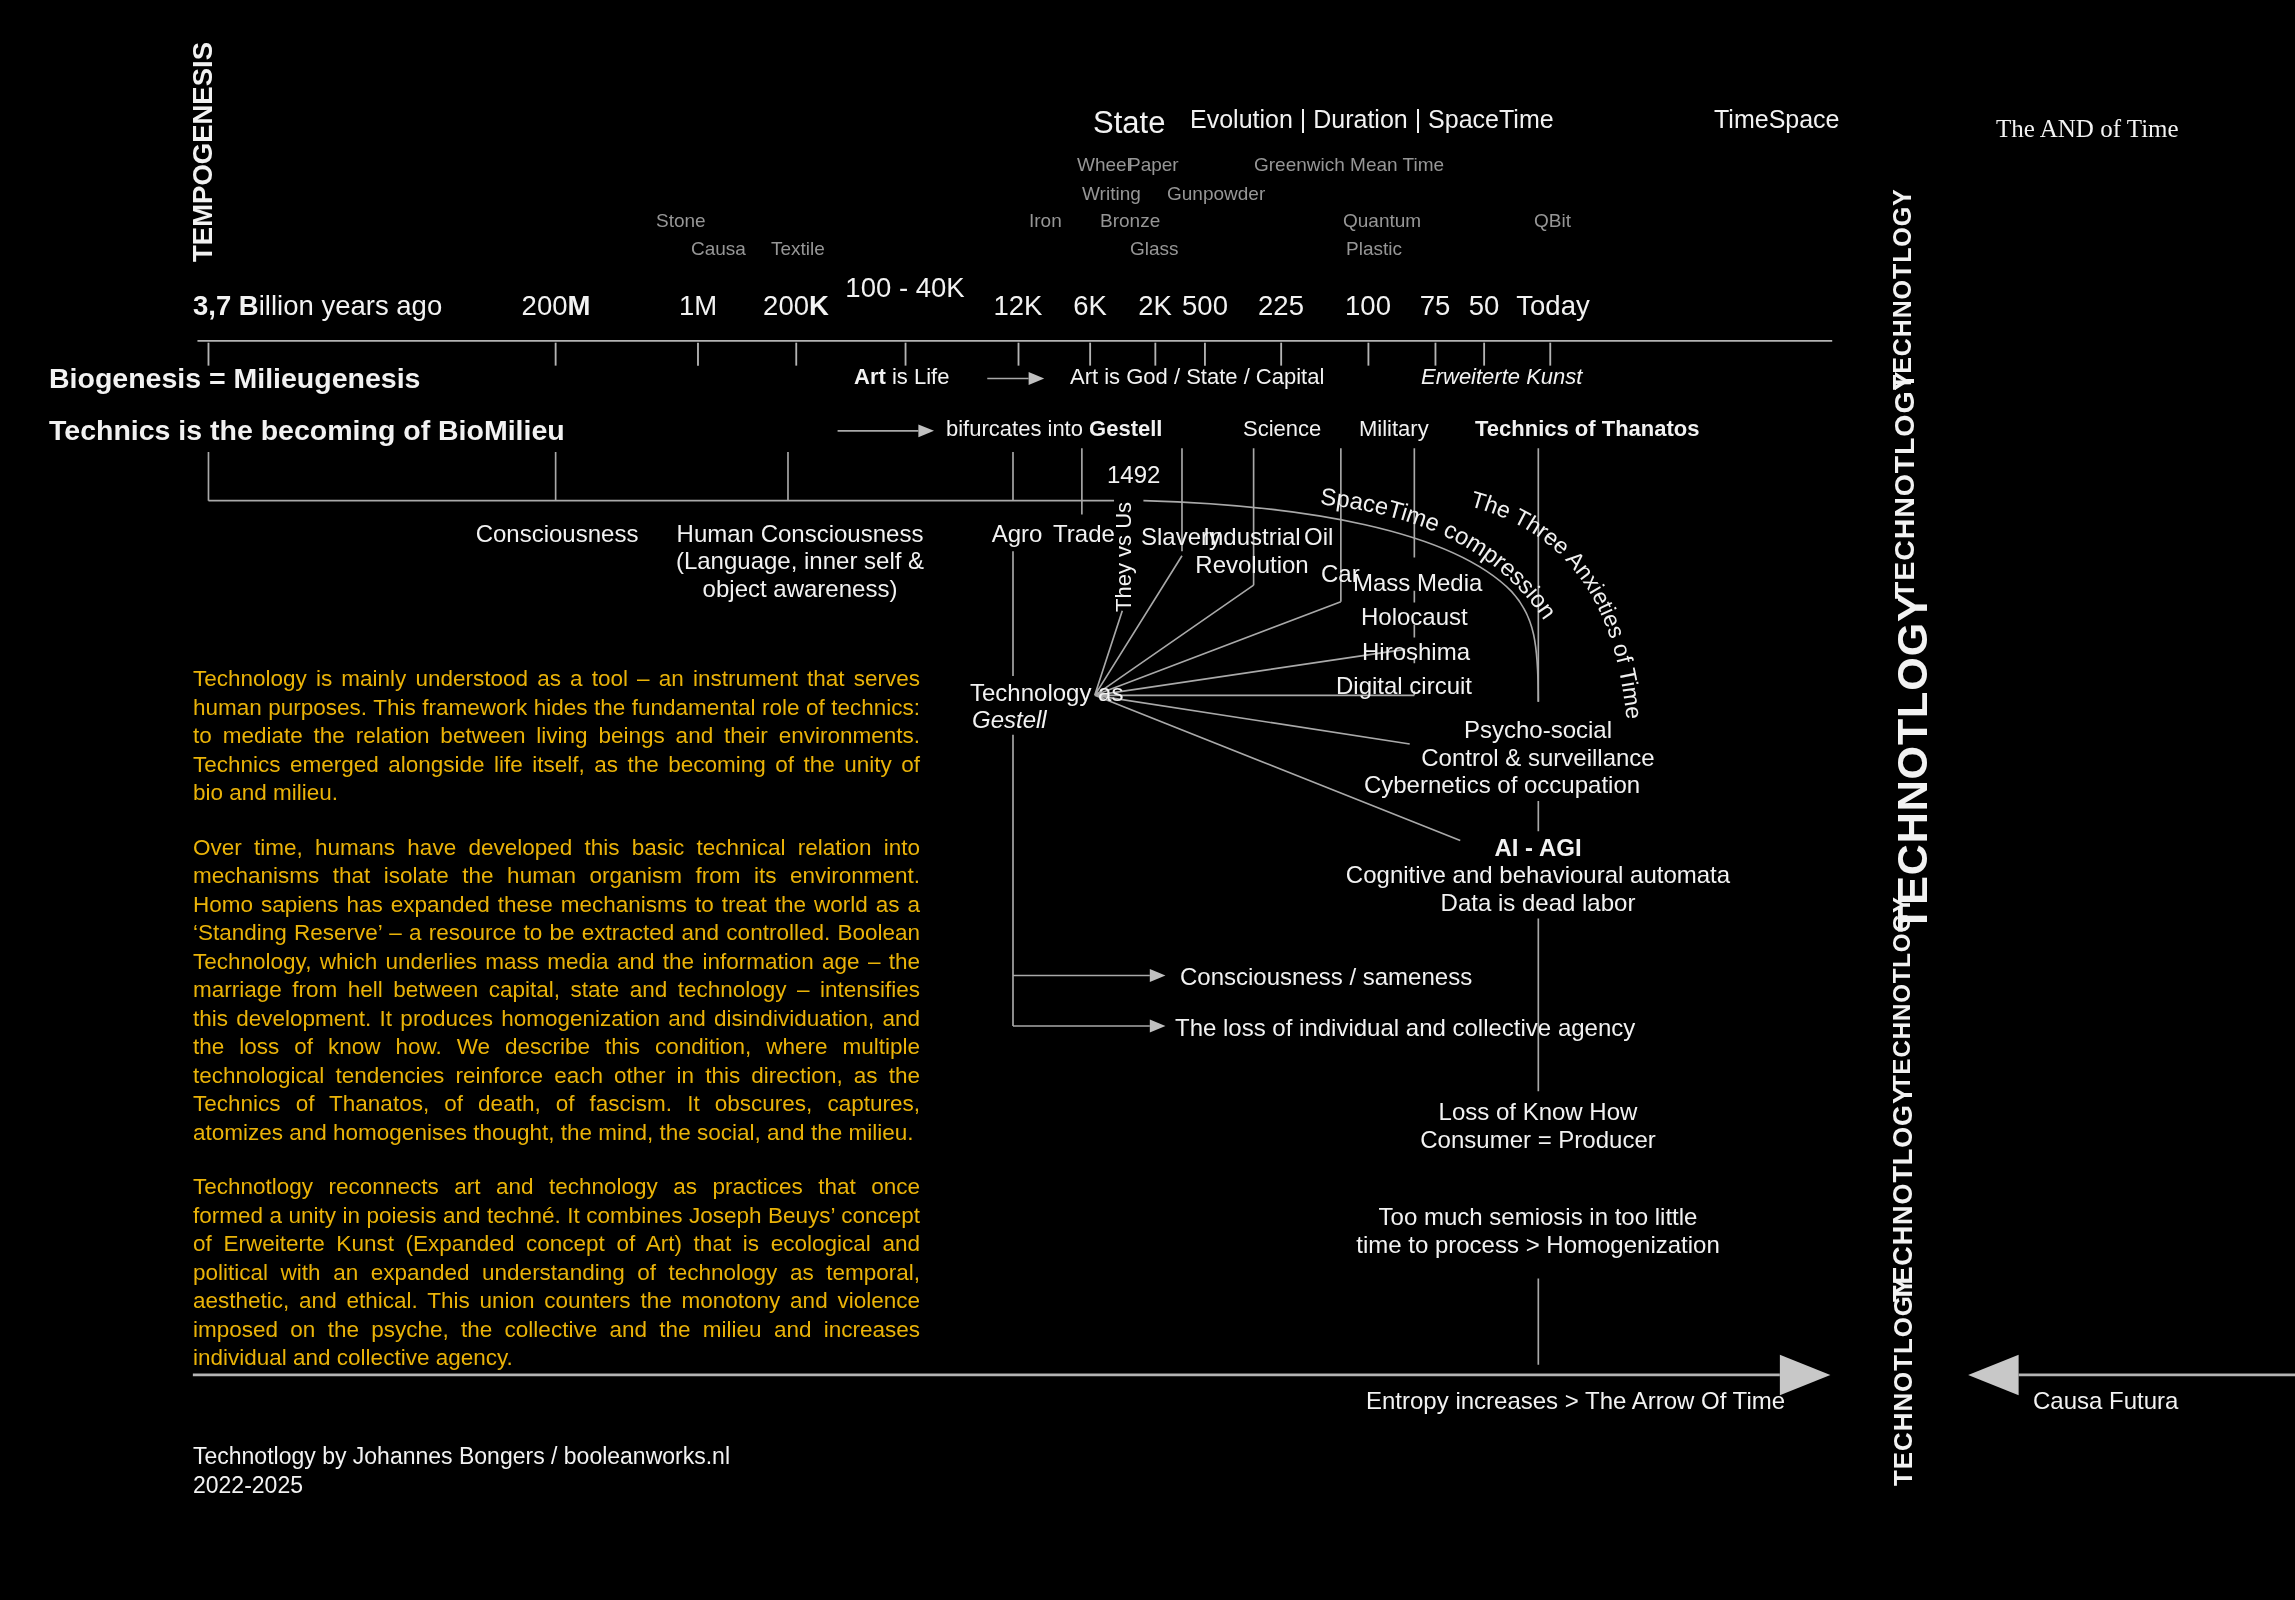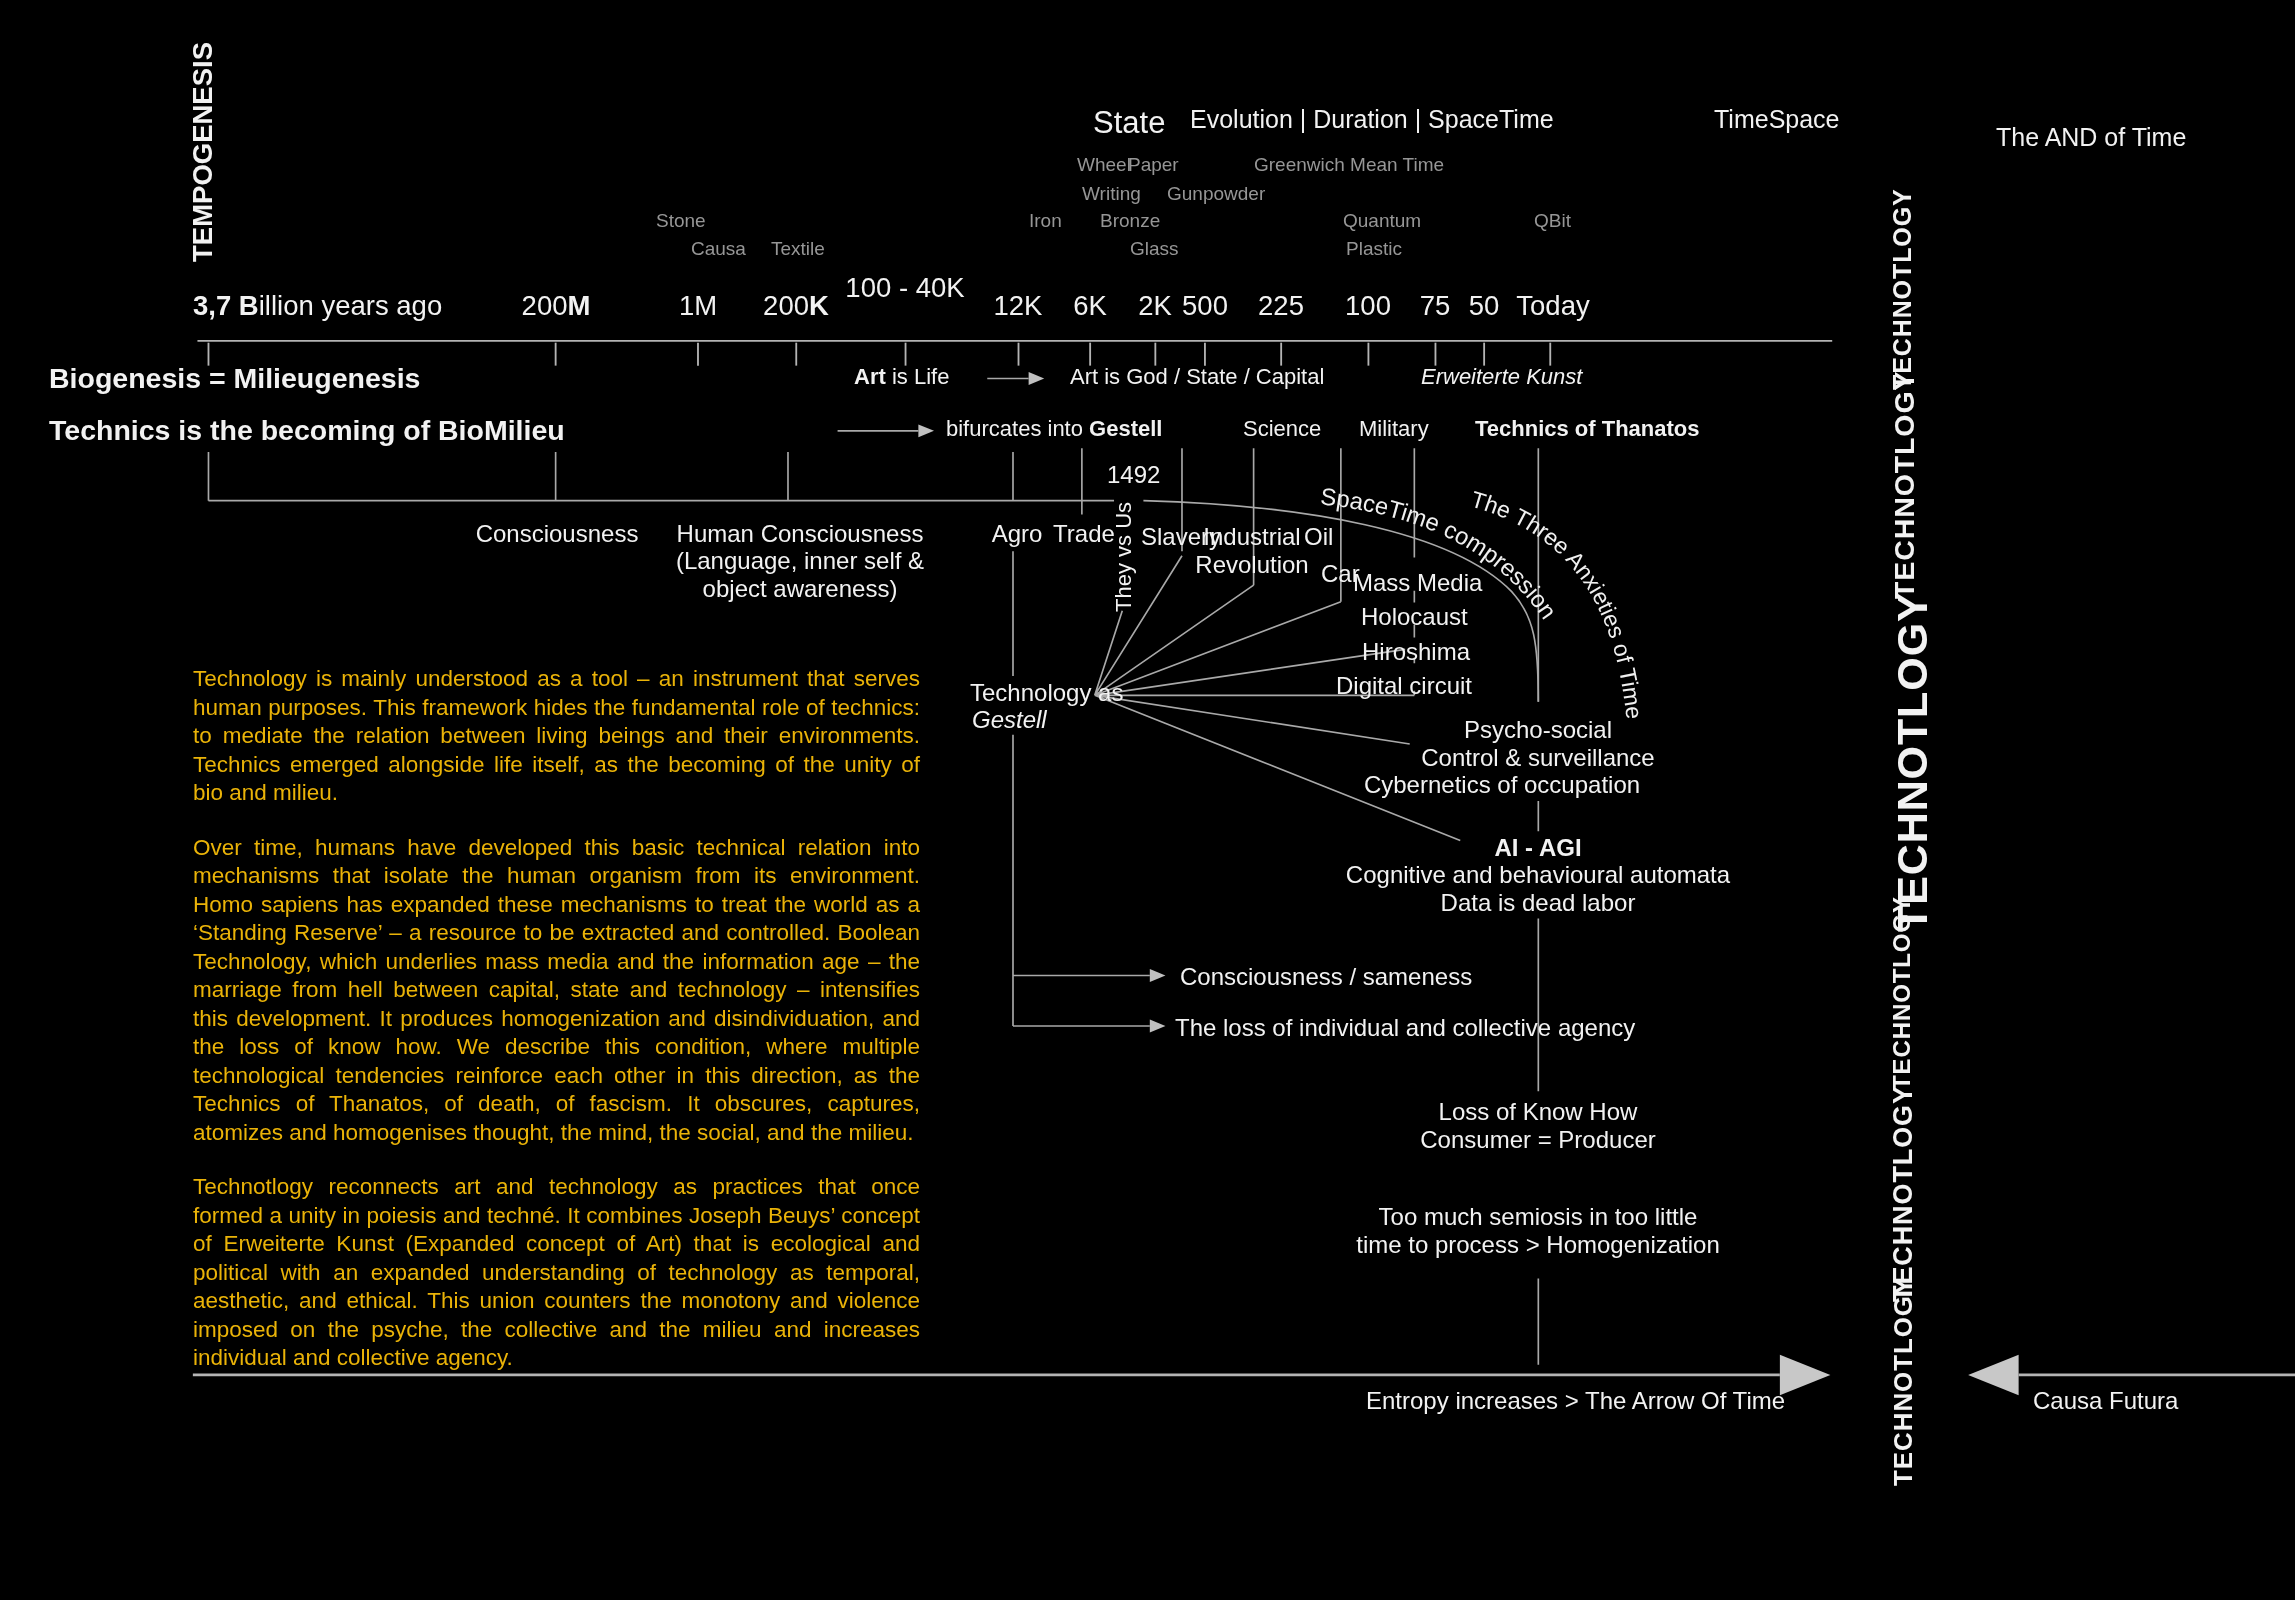--- a/index.html
+++ b/index.html
@@ -97,21 +97,21 @@
   <div class="lab vert techv" style="top:211px;height:156px;font-size:25px;">TECHNOTLOGY</div>
   <div class="lab vert techv" style="top:393px;height:184px;font-size:28.5px;">TECHNOTLOGY</div>
   <div class="lab vert techv" style="top:621px;height:283px;font-size:43px;">TECHNOTLOGY</div>
   <div class="lab vert techv" style="top:916px;height:154px;font-size:24px;">TECHNOTLOGY</div>
   <div class="lab vert techv" style="top:1107px;height:174px;font-size:27px;">TECHNOTLOGY</div>
   <div class="lab vert techv" style="top:1300px;height:163px;font-size:26px;">TECHNOTLOGY</div>
 
   <div class="lab" style="left:1093px;top:105px;font-size:31px;">State</div>
   <div class="lab" style="left:1190px;top:105px;font-size:25px;">Evolution | Duration | SpaceTime</div>
   <div class="lab" style="left:1714px;top:105px;font-size:25px;">TimeSpace</div>
-  <div class="lab" style="left:1996px;top:123px;font-size:25px;">The AND of Time</div>
+  <div class="lab" style="left:1996px;top:115px;font-size:25px;font-family:Liberation Serif, serif;">The AND of Time</div>
 
   <div class="lab g" style="left:1077px;top:154px;">Wheel</div>
   <div class="lab g" style="left:1128px;top:154px;">Paper</div>
   <div class="lab g" style="left:1254px;top:154px;">Greenwich Mean Time</div>
   <div class="lab g" style="left:1082px;top:183px;">Writing</div>
   <div class="lab g" style="left:1167px;top:183px;">Gunpowder</div>
   <div class="lab g" style="left:656px;top:210px;">Stone</div>
   <div class="lab g" style="left:1029px;top:210px;">Iron</div>
   <div class="lab g" style="left:1100px;top:210px;">Bronze</div>
   <div class="lab g" style="left:1343px;top:210px;">Quantum</div>
@@ -181,15 +181,19 @@
 
   <div class="lab" style="left:1366px;top:1387px;">Entropy increases  &gt; The Arrow Of Time</div>
   <div class="lab" style="left:2033px;top:1387px;">Causa Futura</div>
 
   <div class="bodytext">
     <p>Technology is mainly understood as a tool – an instrument that serves human purposes. This framework hides the fundamental role of technics: to mediate the relation between living beings and their environments. Technics emerged alongside life itself, as the becoming of the unity of bio and milieu.</p>
     <p>Over time, humans have developed this basic technical relation into mechanisms that isolate the human organism from its environment. Homo sapiens has expanded these mechanisms to treat the world as a ‘Standing Reserve’ – a resource to be extracted and controlled. Boolean Technology, which underlies mass media and the information age –  the marriage from hell between capital, state and technology – intensifies this development. It produces homogenization and disindividuation, and the loss of know how. We describe this condition, where multiple technological tendencies reinforce each other in this direction, as the Technics of Thanatos, of death, of fascism. It obscures, captures, atomizes and homogenises thought, the mind, the social, and the milieu.</p>
     <p>Technotlogy reconnects art and technology as practices that once formed a unity in poiesis and techné. It combines Joseph Beuys’ concept of Erweiterte Kunst (Expanded concept of Art) that is ecological and political with an expanded understanding of technology as temporal, aesthetic, and ethical. This union counters the monotony and violence imposed on the psyche, the collective and the milieu and increases individual and collective agency.</p>
   </div>
 
+  <div class="footer">
+    <div>Technotlogy by Johannes Bongers / booleanworks.nl</div>
+    <div>2022-2025</div>
+  </div>
 
 </div>
 
 
 </body></html>

